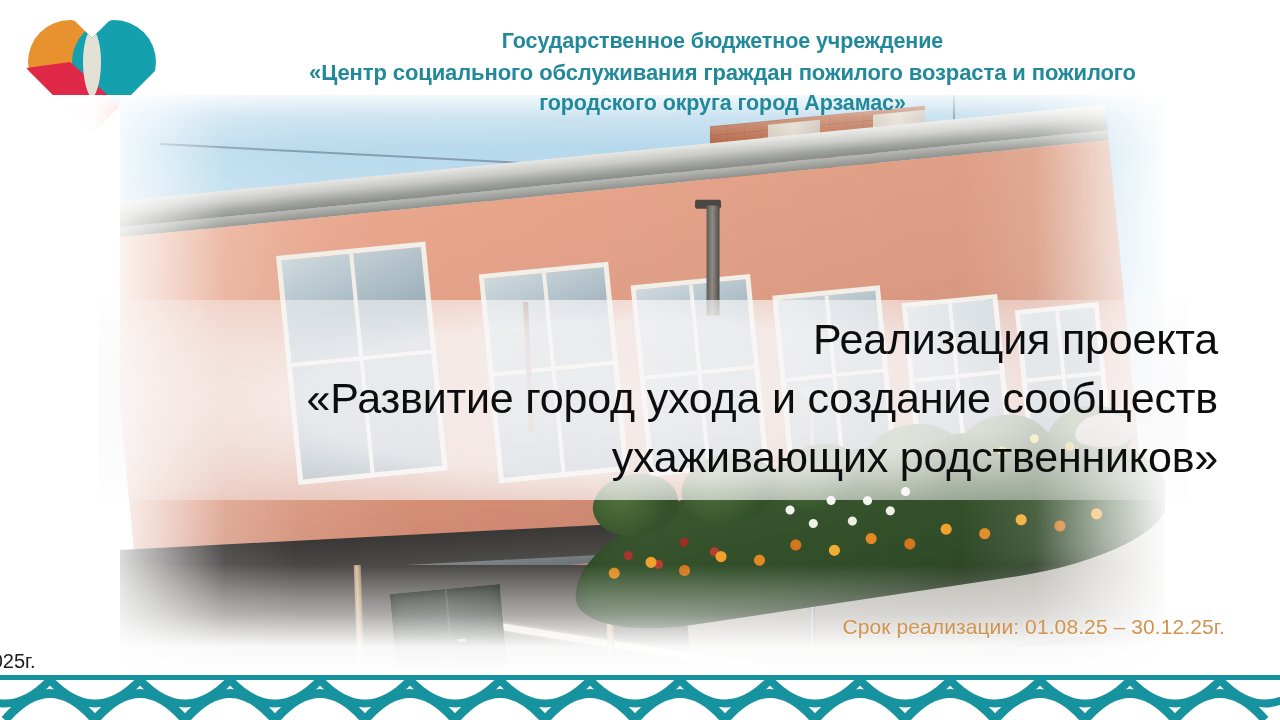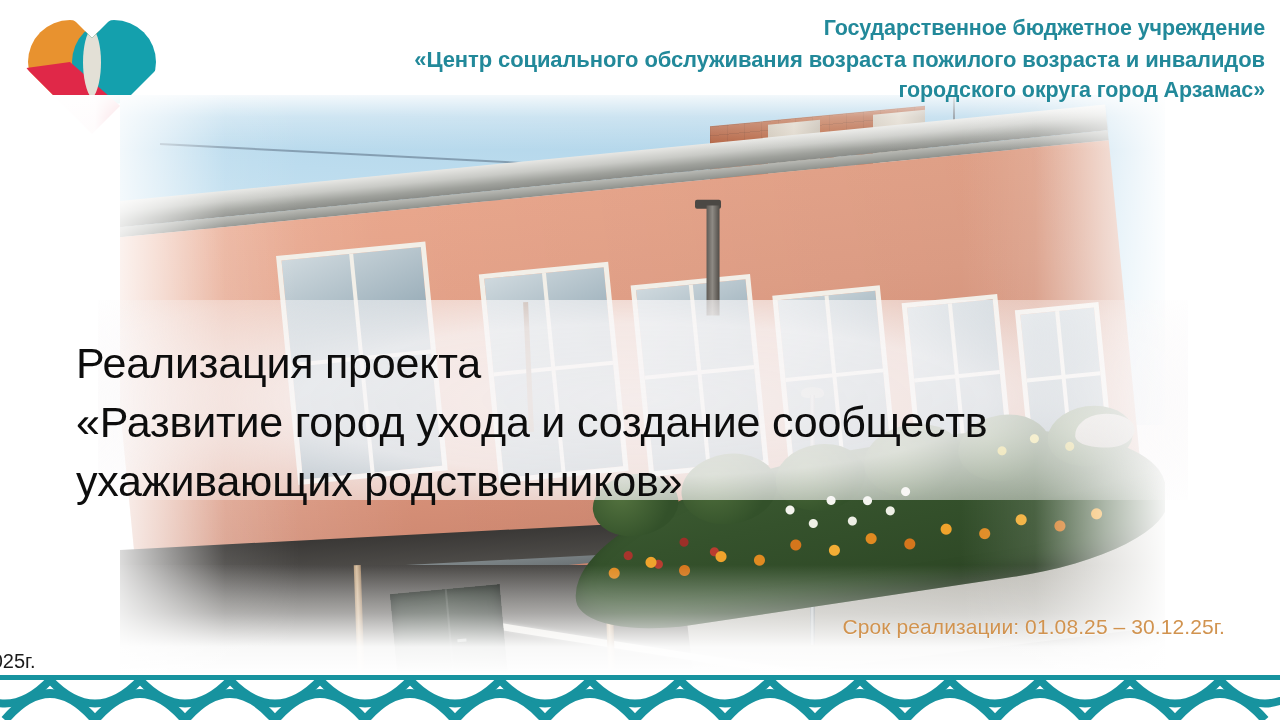--- a/index.html
+++ b/index.html
@@ -24,23 +24,23 @@
     top: 14px;
     width: 148px;
     height: 122px;
   }
   #logo svg { display: block; width: 100%; height: 100%; }
 
   
   #header {
     position: absolute;
     left: 180px;
-    top: 13px;
+    top: 26px;
     width: 1085px;
-    text-align: right;
+    text-align: center;
     z-index: 40;
   }
   #header .hline {
     color: #22899a;
     font-size: 21.5px;
     font-weight: 600;
     line-height: 31px;
     letter-spacing: -0.1px;
     white-space: nowrap;
   }
@@ -306,29 +306,28 @@
   
   #title-band {
     position: absolute;
     left: 98px; top: 300px; width: 1090px; height: 200px;
     z-index: 25;
     background: radial-gradient(ellipse 70% 85% at 50% 50%, rgba(248,246,247,0.90) 0%, rgba(249,247,248,0.84) 45%, rgba(250,248,249,0.45) 78%, rgba(250,248,249,0) 100%);
     filter: blur(0.4px);
   }
   #title {
     position: absolute;
-    left: 76px; top: 310px; width: 1130px;
+    left: 88px; top: 310px; width: 1130px;
     z-index: 30;
-    text-align: left;
+    text-align: right;
     color: #0d0d0d;
     font-size: 43px;
     font-weight: 400;
     line-height: 59px;
     letter-spacing: -0.2px;
-    margin-top: 24px;
   }
   #title .tline { white-space: nowrap; }
 
   
   #year {
     position: absolute;
     left: 0; top: 650px; width: 1280px;
     text-align: center;
     z-index: 35;
     color: #1b1b1b;
@@ -377,21 +376,21 @@
         <circle cx="96" cy="48" r="42" fill="#14a0ad"></circle>
         <path d="M52 48 L148 132 L74 132 L-6 56 Z" fill="#e02848"></path>
         <path d="M74 14 A42 42 0 0 0 74 86 A42 42 0 0 0 74 14 Z" fill="none"></path>
         <path d="M74 13 C62 25 62 71 74 85 C86 71 86 25 74 13 Z" fill="#e3e0d6"></path>
       </g>
     </svg>
   </div>
 
   <div id="header">
     <div class="hline">Государственное бюджетное учреждение</div>
-    <div class="hline wide">«Центр социального обслуживания возраста пожилого возраста и инвалидов</div>
+    <div class="hline wide">«Центр социального обслуживания граждан пожилого возраста и пожилого</div>
     <div class="hline">городского округа город Арзамас»</div>
   </div>
 
   <div id="photo-wrap">
     <div id="photo">
 
       <div class="sky"></div>
       <div class="wire w1"></div>
       <div class="wire w2"></div>
       <div class="wire w3"></div>

